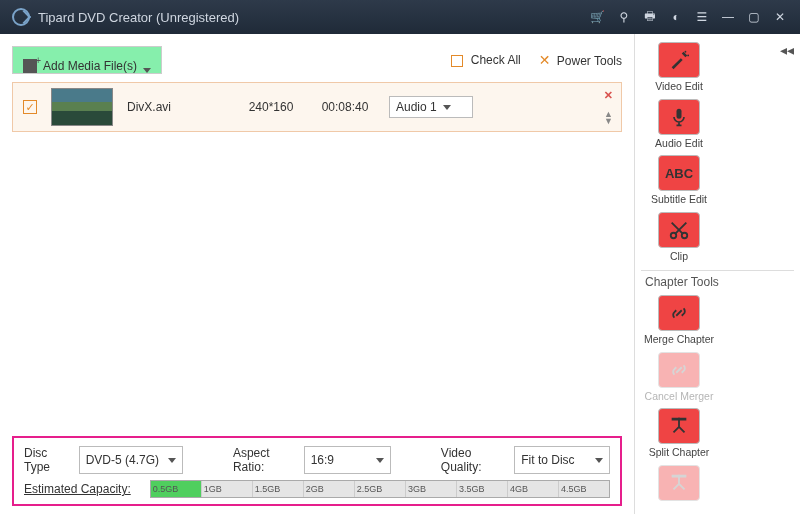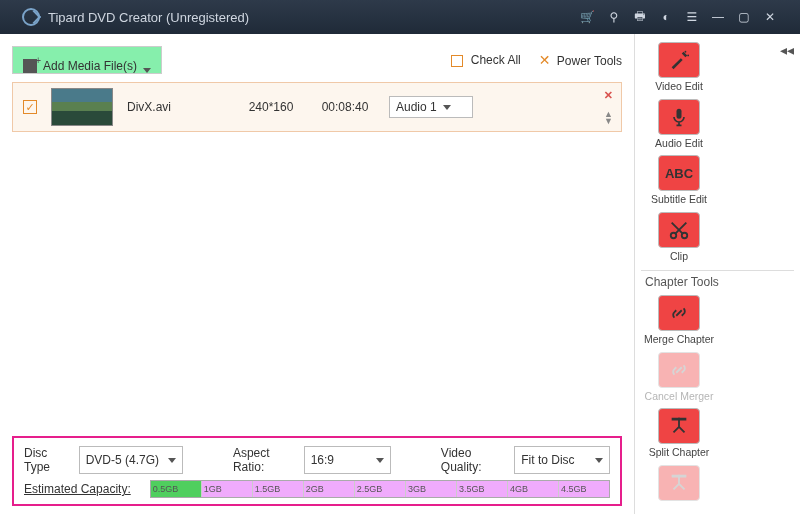--- a/index.html
+++ b/index.html
@@ -1,18 +1,18 @@
 <!DOCTYPE html>
 <html><head>
 <meta charset="utf-8">
 <style>
 * { margin: 0; padding: 0; box-sizing: border-box; font-family: Arial, sans-serif; }
 body { width: 800px; height: 514px; background: #fff; overflow: hidden; font-size: 12px; color: #333; }
 
-.titlebar { height: 34px; background: linear-gradient(#2e3a4a, #1f2a38); display: flex; align-items: center; padding: 0 22px; color: #cfd6e0; }
+.titlebar { height: 34px; background: linear-gradient(#2e3a4a, #1f2a38); display: flex; align-items: center; padding: 0 12px; color: #cfd6e0; }
 .titlebar .logo { width: 18px; height: 18px; border: 2px solid #7aa3c9; border-radius: 50%; margin-right: 8px; position: relative; }
 .titlebar .logo::after { content: ''; position: absolute; width: 8px; height: 8px; border: 2px solid #7aa3c9; border-left: none; border-bottom: none; transform: rotate(45deg); top: 2px; left: 5px; }
 .titlebar .title { font-size: 13px; }
 .titlebar .win-controls { margin-left: auto; display: flex; gap: 10px; align-items: center; }
 .titlebar .win-controls span { width: 16px; height: 16px; display: inline-flex; align-items: center; justify-content: center; color: #cfd6e0; cursor: pointer; }
 
 .body-wrap { display: flex; height: 480px; }
 .main { flex: 1; display: flex; flex-direction: column; padding: 10px 12px 8px 12px; position: relative; }
 .topbar { display: flex; align-items: center; height: 32px; margin-bottom: 6px; }
 .btn-add { border: 1px solid #ccc; background: #86efac; height: 28px; display: flex; align-items: flex-end; padding: 0 10px; gap: 6px; cursor: pointer; }
@@ -35,21 +35,21 @@
 .dd-audio { width: 84px; }
 .dd-sub { width: 100px; }
 .row-close { position: absolute; right: 8px; top: 6px; color: #d9534f; font-weight: bold; cursor: pointer; font-size: 11px; }
 .row-arrows { position: absolute; right: 8px; bottom: 6px; display: flex; flex-direction: column; line-height: 7px; color: #888; font-size: 9px; }
 
 .bottom-panel { margin-top: auto; border: 2px solid #e61e8c; padding: 8px 10px 6px 10px; position: relative; }
 .bp-row1 { display: flex; align-items: center; gap: 10px; margin-bottom: 6px; }
 .bp-lbl { font-size: 12px; }
 .dd2 { border: 1px solid #bbb; background: #fff; height: 28px; display: flex; align-items: center; padding: 0 6px; justify-content: space-between; }
 .cap-row { display: flex; align-items: center; gap: 19px; text-decoration: underline; }
-.cap-bar { flex: 1; border: 1px solid #aaa; height: 18px; position: relative; background: #f0abfc; }
+.cap-bar { flex: 1; border: 1px solid #aaa; height: 18px; position: relative; background: #e5e5e5; }
 .cap-fill { position: absolute; left: 0; top: 0; bottom: 0; width: 11%; background: #4fcf5e; }
 .cap-ticks { position: absolute; inset: 0; display: flex; }
 .cap-ticks span { flex: 1; border-left: 1px solid #ccc; font-size: 9px; color: #555; padding-left: 2px; display: flex; align-items: center; }
 .cap-ticks span:first-child { border-left: none; }
 
 .sidebar { width: 166px; border-left: 1px solid #ddd; padding: 8px 6px; position: relative; }
 .side-title { font-size: 12px; color: #555; margin: 4px 0 6px 4px; }
 .side-hide { position: absolute; top: 8px; right: 6px; cursor: pointer; font-size: 14px; color: #555; }
 .tool-grid { display: flex; flex-wrap: wrap; gap: 6px; padding: 0 2px; }
 .tool { width: 72px; display: flex; flex-direction: column; align-items: center; gap: 3px; cursor: pointer; }

